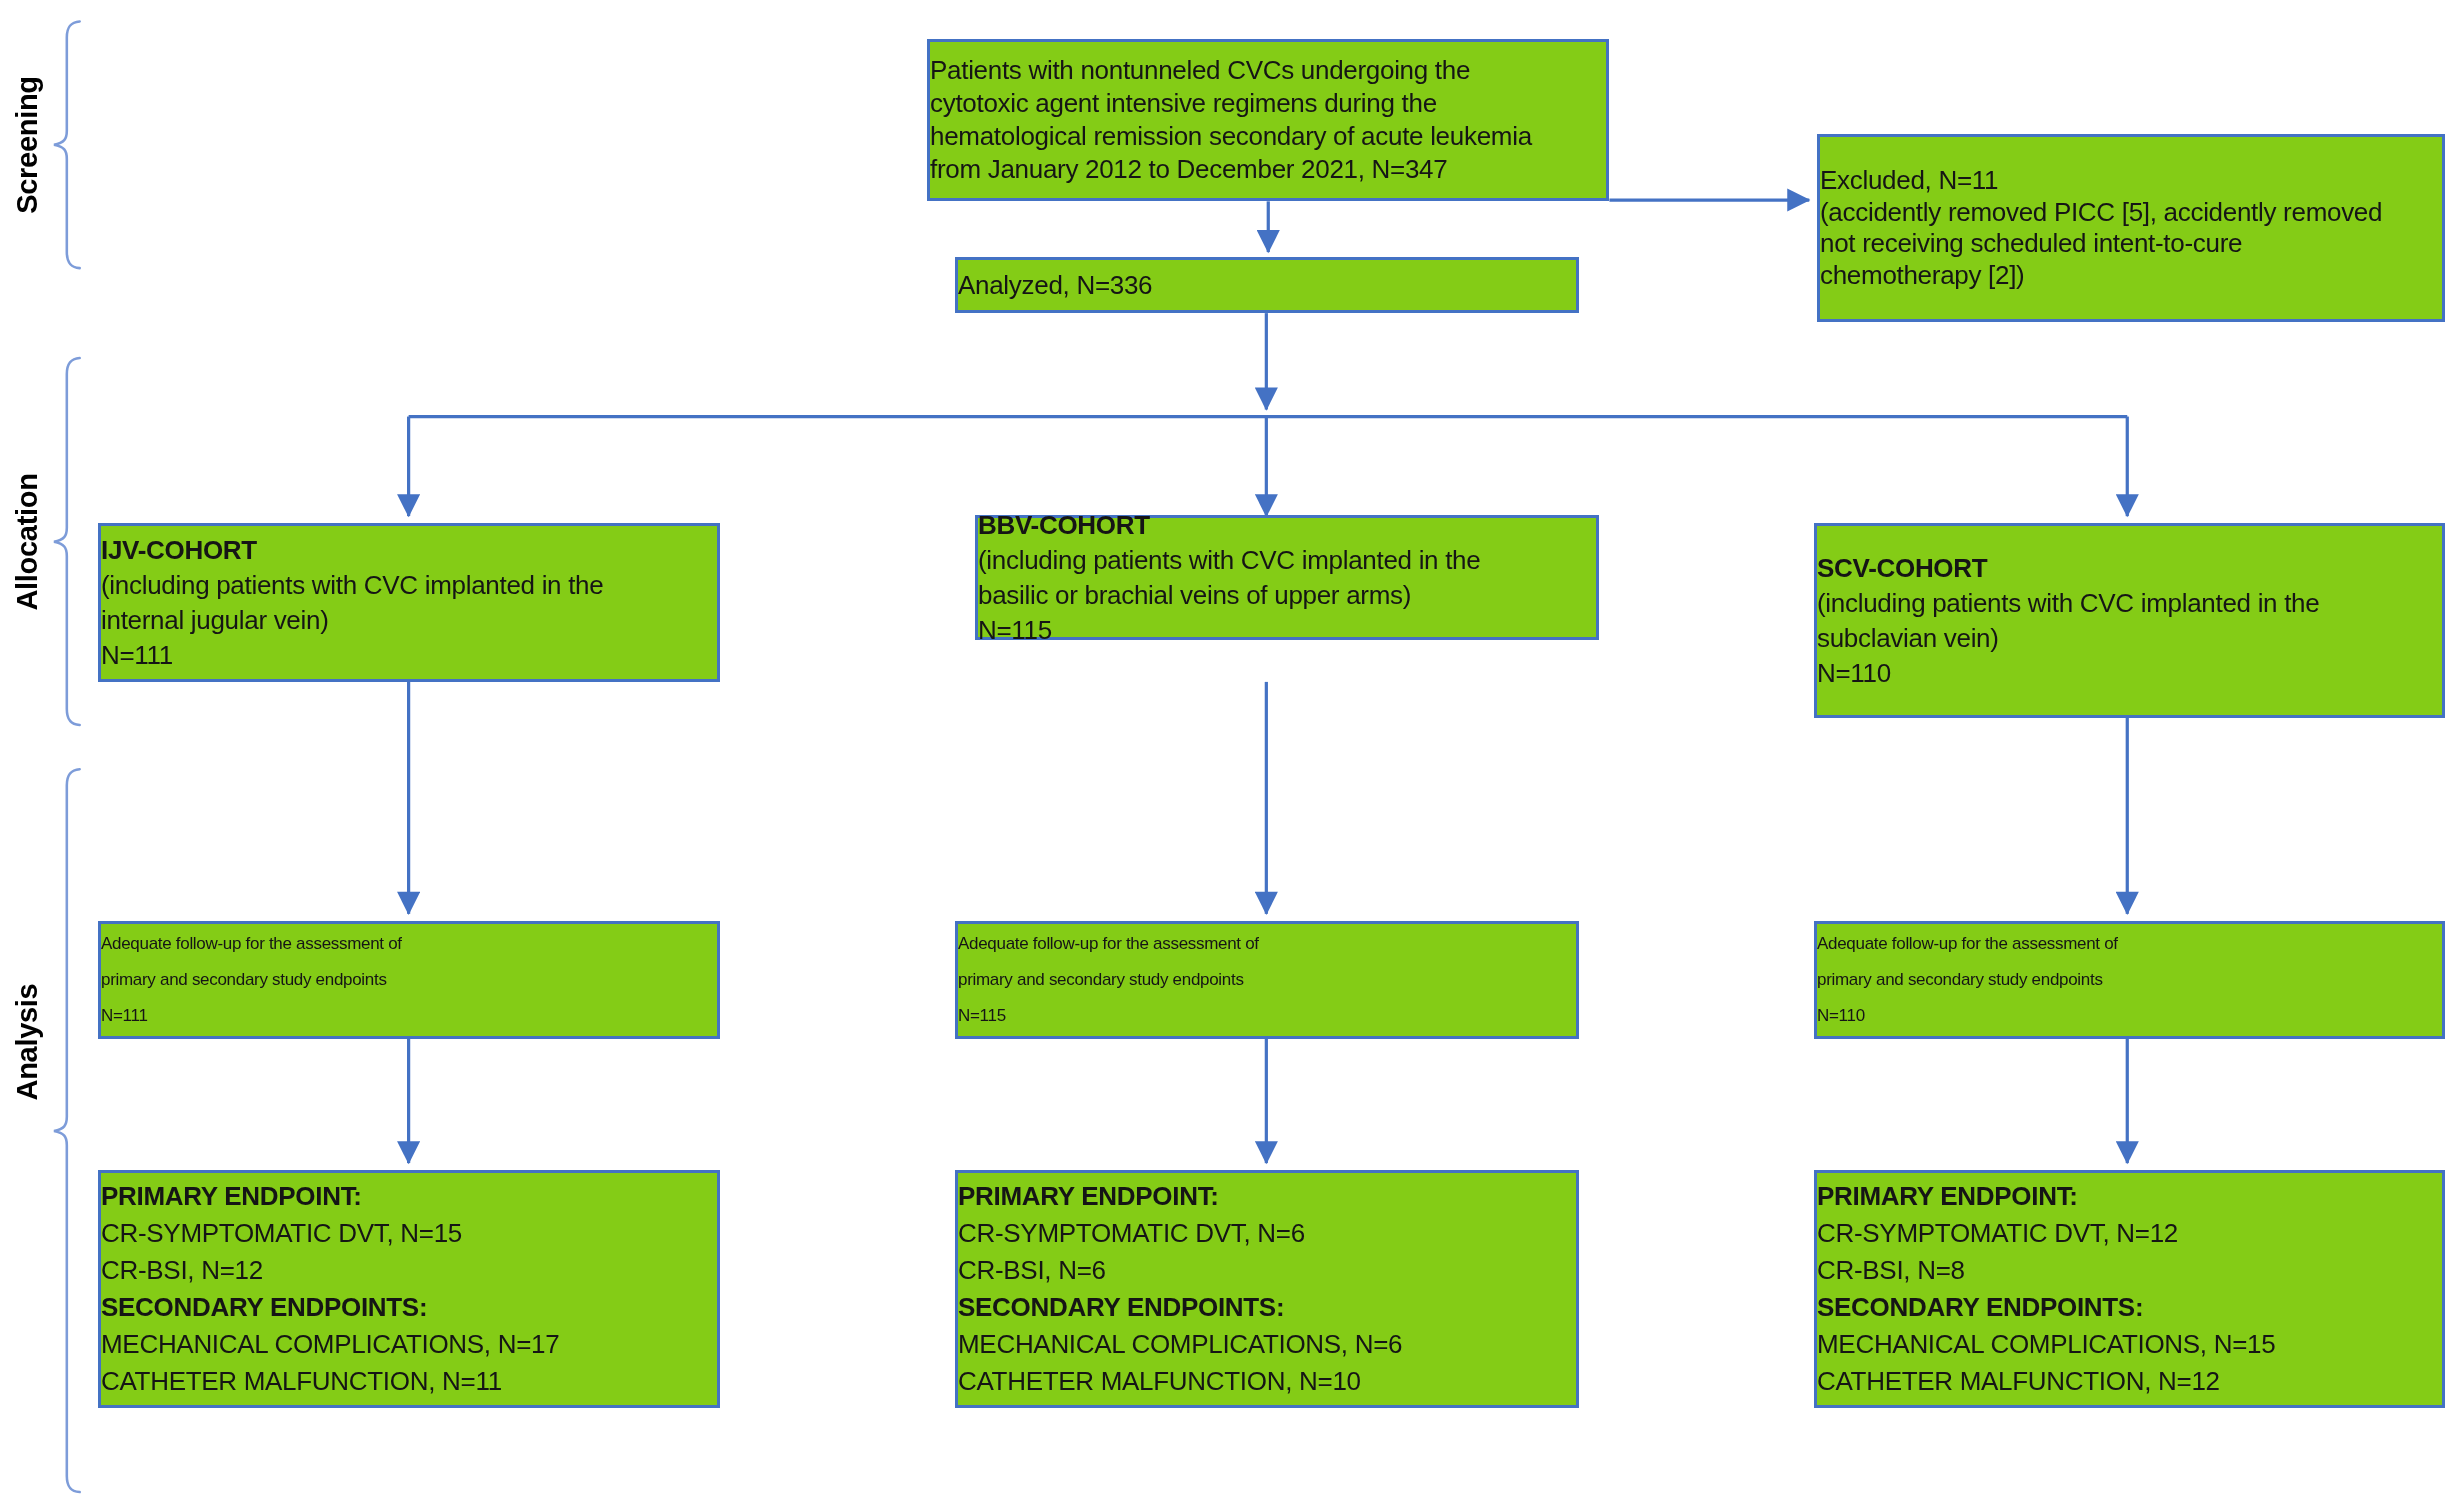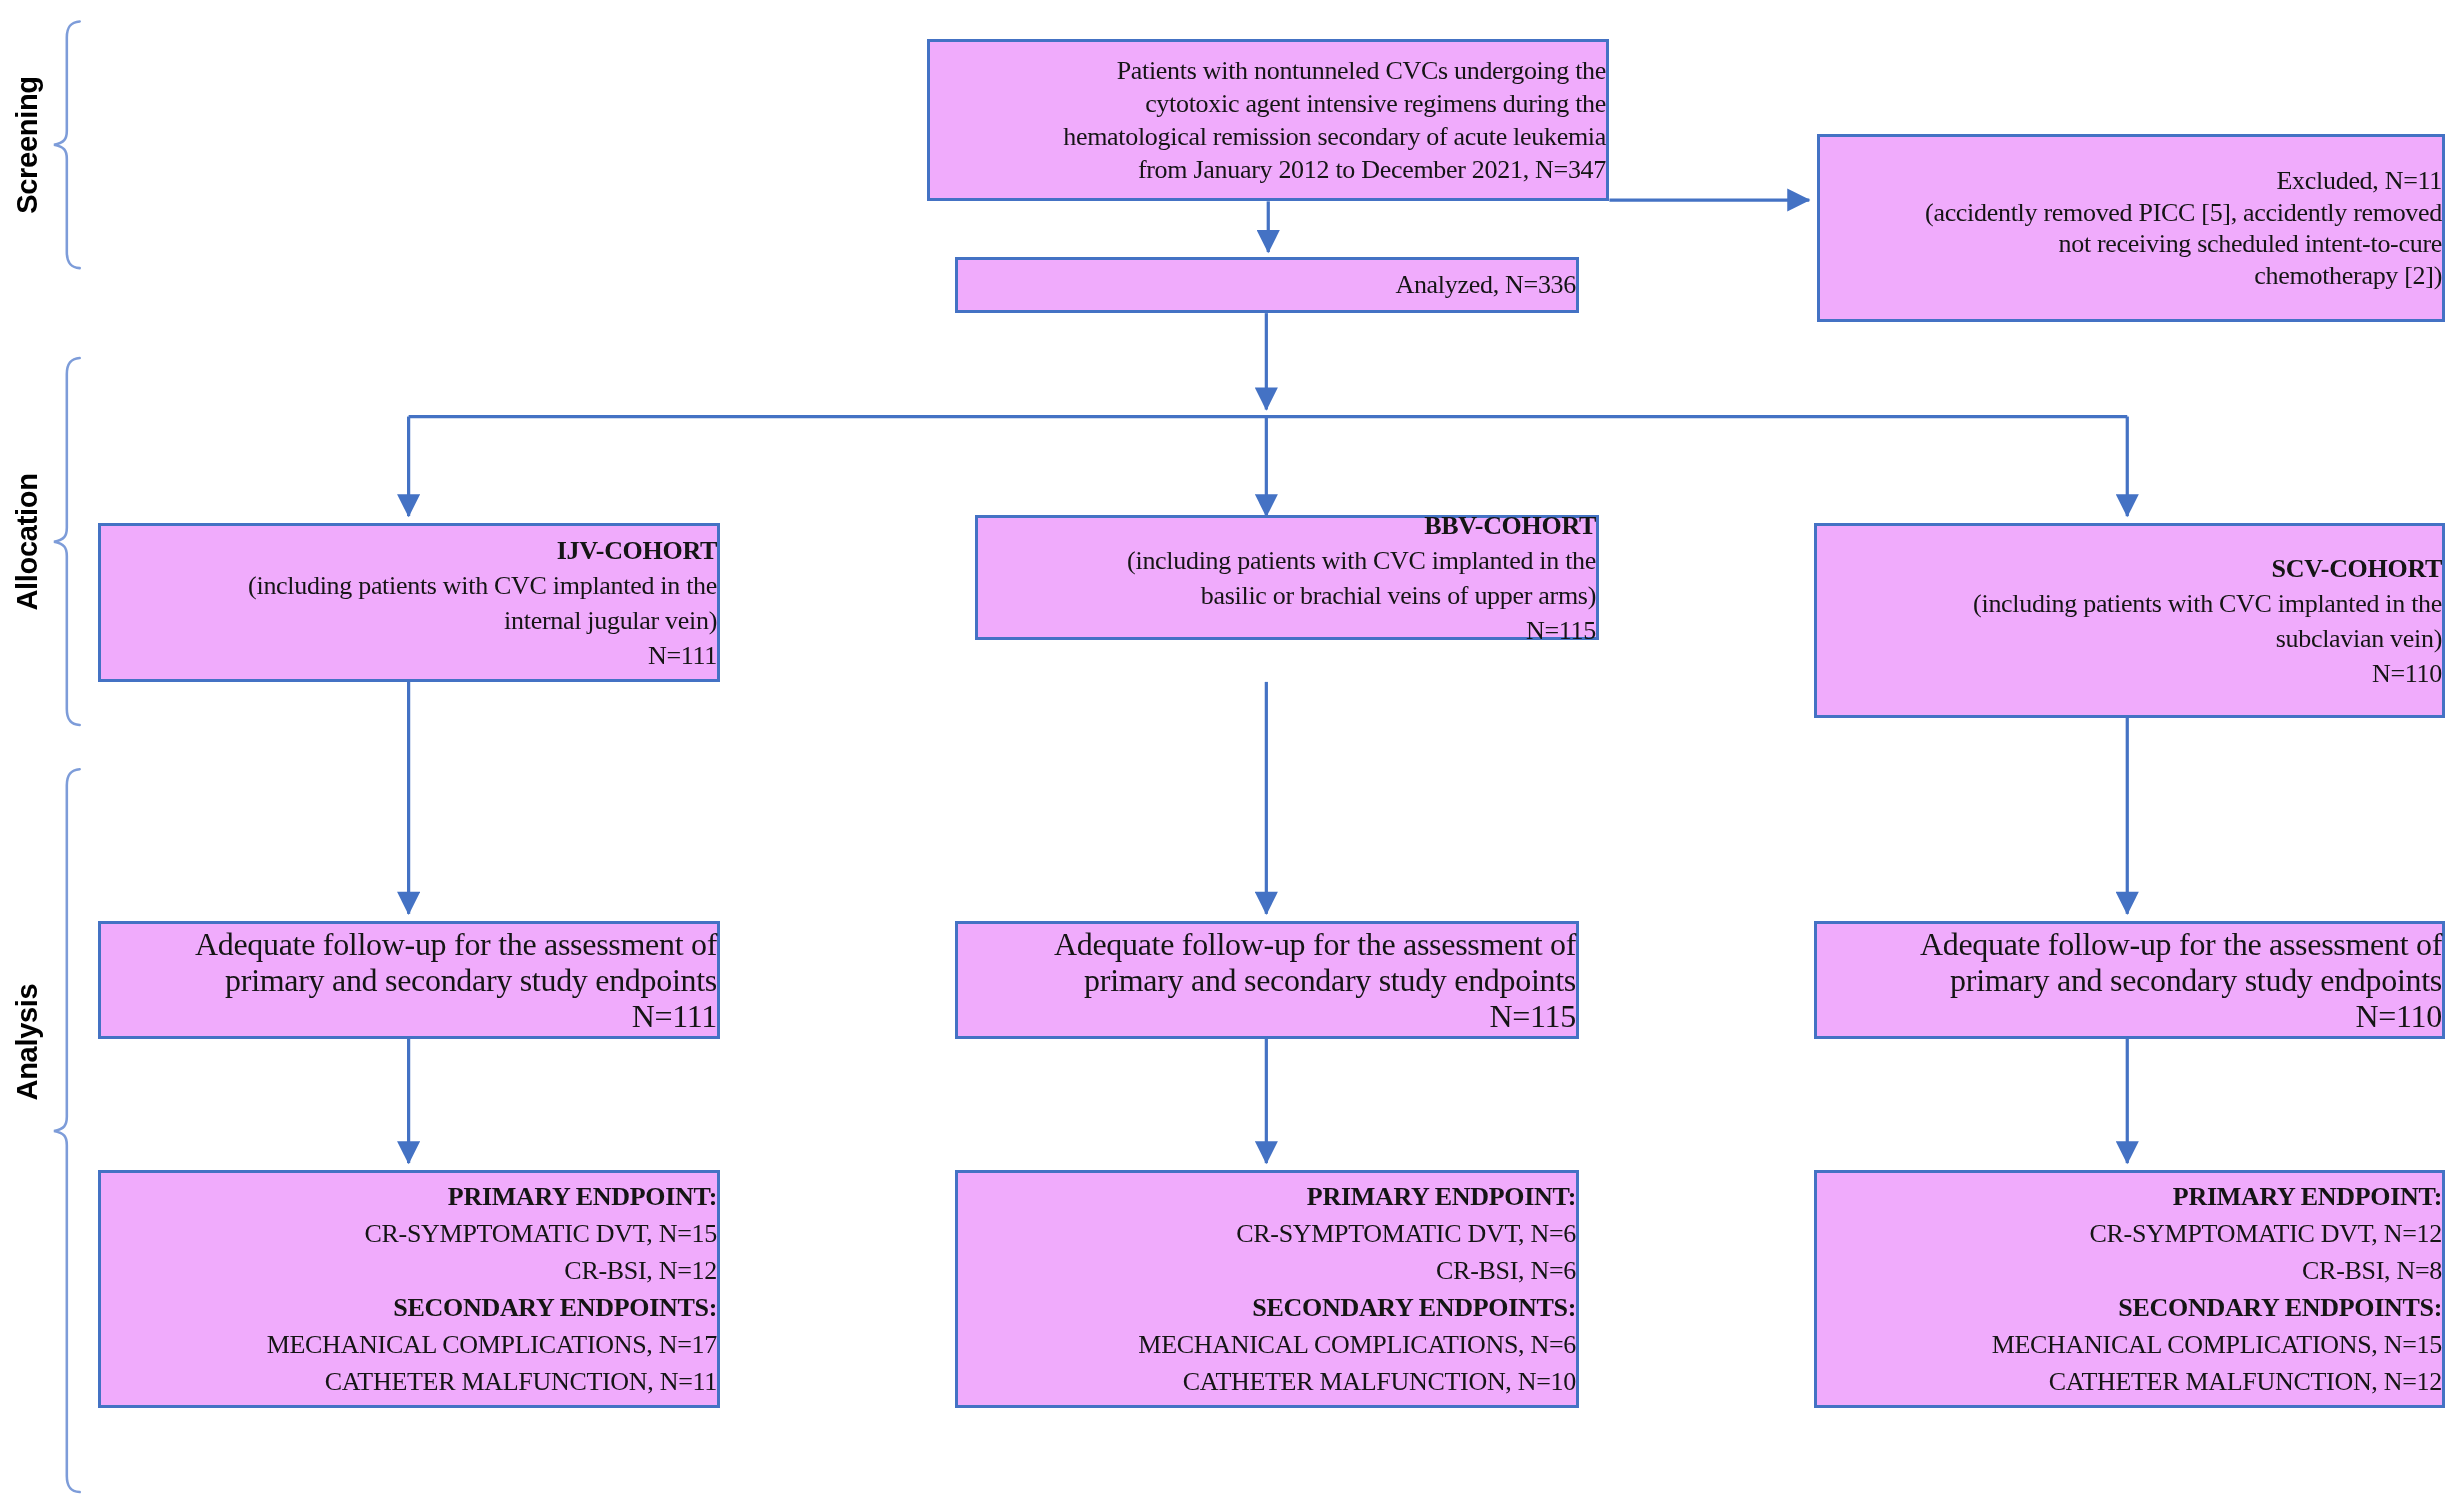--- a/index.html
+++ b/index.html
@@ -11,38 +11,37 @@
     color: #151515;
     overflow: hidden;
   }
   #connector-layer {
     position: absolute; left: 0; top: 0;
     width: 2462px; height: 1509px;
   }
   .box {
     position: absolute;
     box-sizing: border-box;
-    background: #f0abfc;
+    background: #84cc16;
     border: 3.9px solid #4472c4;
     display: flex;
     flex-direction: column;
     justify-content: center;
     align-items: center;
-    text-align: right;
+    text-align: left;
     letter-spacing: -0.3px;
-    font-family: Liberation Serif, serif;
   }
   .box .tl { width: 100%; }
   .bold { font-weight: 700; }
 
   .pop-box   { font-size: 26px; line-height: 33px; }
   .exc-box   { font-size: 26px; line-height: 31.5px; }
   .ana-box   { font-size: 26px; line-height: 30px; }
   .coh-box   { font-size: 26px; line-height: 35px; }
-  .fup-box   { font-size: 32px; line-height: 36px; padding-left: 28px; }
+  .fup-box   { font-size: 17px; line-height: 36px; }
   .end-box   { font-size: 26px; line-height: 37px; }
 
   .stage-label {
     position: absolute;
     transform: translate(-50%, -50%) rotate(-90deg);
     transform-origin: center center;
     font-size: 29px;
     font-weight: 700;
     color: #000000;
     white-space: nowrap;

